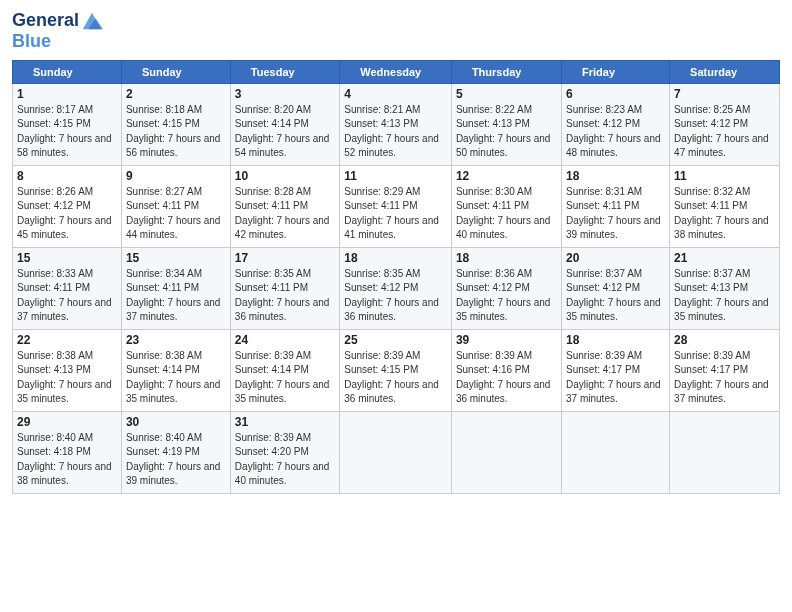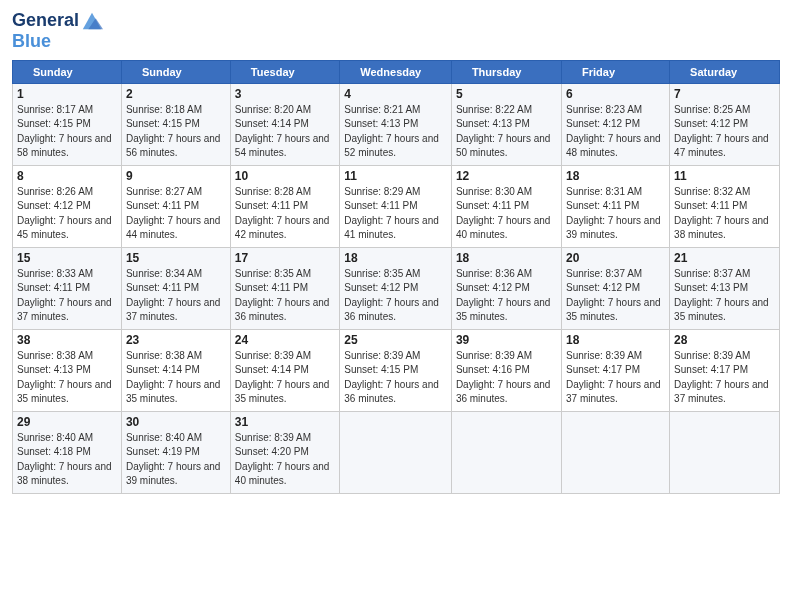--- a/index.html
+++ b/index.html
@@ -216,21 +216,21 @@
         <span class="day-num">20</span>
         <span class="day-info">Sunrise: 8:37 AM<br>Sunset: 4:12 PM<br>Daylight: 7 hours and 35 minutes.</span>
       </td>
           <td>
         <span class="day-num">21</span>
         <span class="day-info">Sunrise: 8:37 AM<br>Sunset: 4:13 PM<br>Daylight: 7 hours and 35 minutes.</span>
       </td>
         </tr>
         <tr>
           <td>
-        <span class="day-num">38</span>
+        <span class="day-num">22</span>
         <span class="day-info">Sunrise: 8:38 AM<br>Sunset: 4:13 PM<br>Daylight: 7 hours and 35 minutes.</span>
       </td>
           <td>
         <span class="day-num">23</span>
         <span class="day-info">Sunrise: 8:38 AM<br>Sunset: 4:14 PM<br>Daylight: 7 hours and 35 minutes.</span>
       </td>
           <td>
         <span class="day-num">24</span>
         <span class="day-info">Sunrise: 8:39 AM<br>Sunset: 4:14 PM<br>Daylight: 7 hours and 35 minutes.</span>
       </td>

